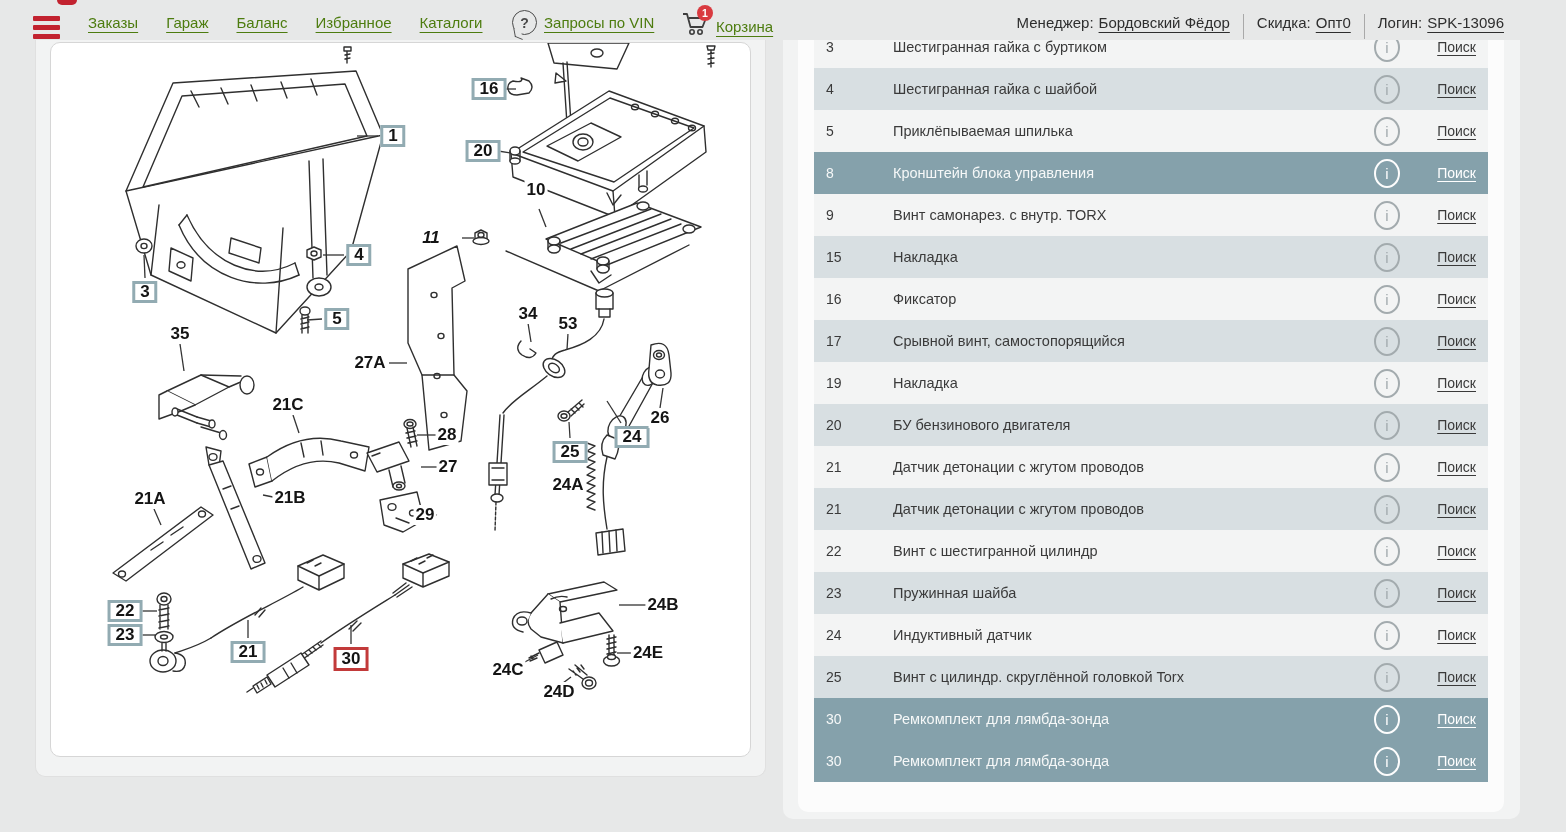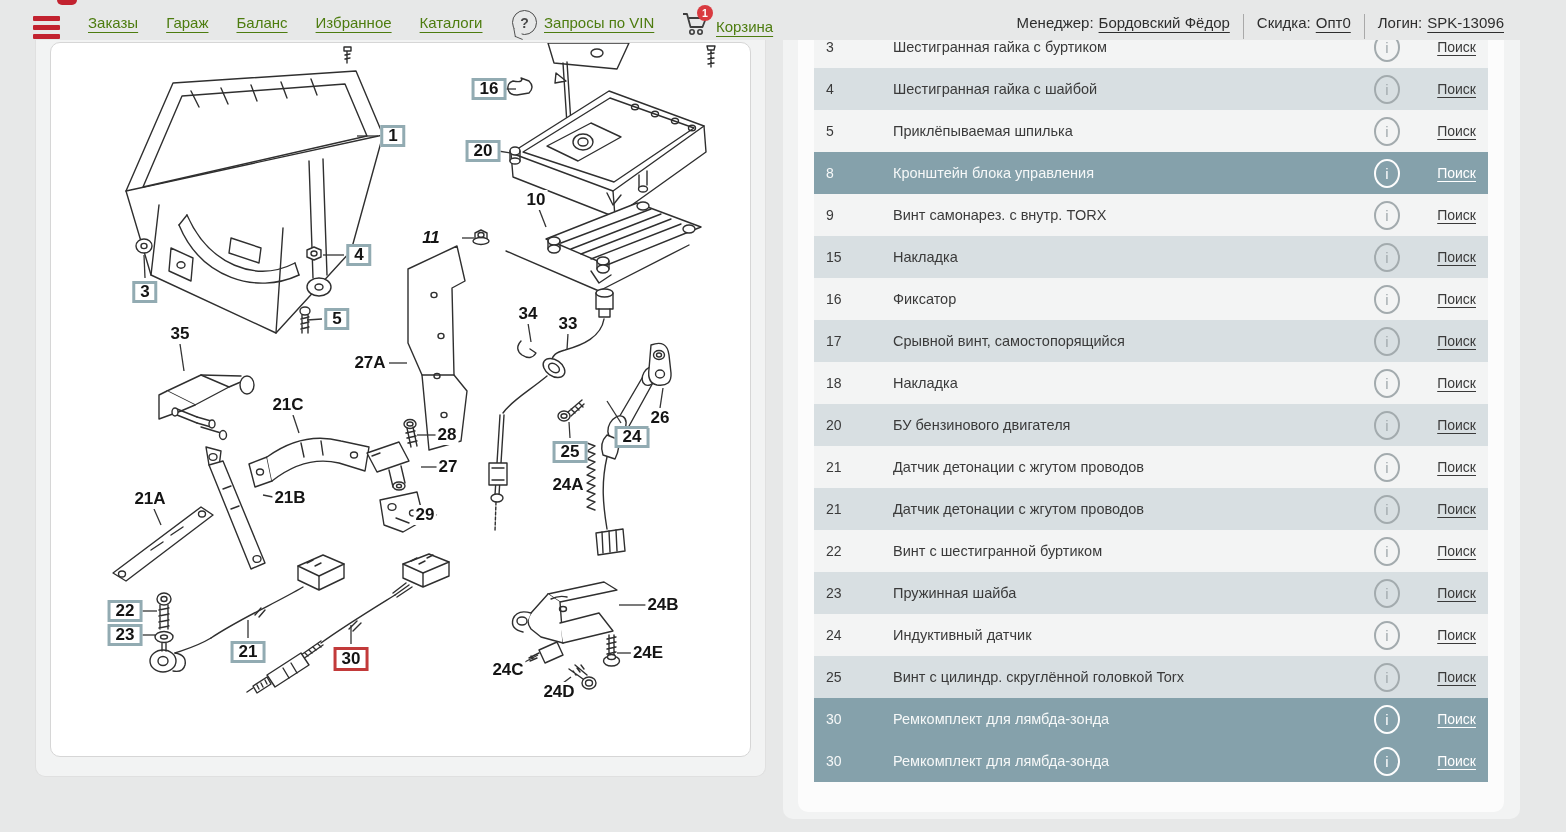--- a/index.html
+++ b/index.html
@@ -308,24 +308,24 @@
         <div class="callout box" style="left: 432px; top: 108px;">20</div>
         <div class="callout box" style="left: 94px; top: 249px;">3</div>
         <div class="callout box" style="left: 308px; top: 212px;">4</div>
         <div class="callout box" style="left: 286px; top: 276px;">5</div>
         <div class="callout box" style="left: 74px; top: 568px;">22</div>
         <div class="callout box" style="left: 74px; top: 592px;">23</div>
         <div class="callout box" style="left: 197px; top: 609px;">21</div>
         <div class="callout box" style="left: 519px; top: 409px;">25</div>
         <div class="callout box" style="left: 581px; top: 394px;">24</div>
         <div class="callout red" style="left: 300px; top: 616px;">30</div>
-        <div class="callout plain" style="left: 485px; top: 157px;">10</div>
+        <div class="callout plain" style="left: 485px; top: 147px;">10</div>
         <div class="callout plain" style="left: 380px; top: 195px; font-style: italic;">11</div>
         <div class="callout plain" style="left: 477px; top: 271px;">34</div>
-        <div class="callout plain" style="left: 517px; top: 281px;">33</div>
+        <div class="callout plain" style="left: 517px; top: 281px;">53</div>
         <div class="callout plain" style="left: 129px; top: 291px;">35</div>
         <div class="callout plain" style="left: 319px; top: 320px;">27A</div>
         <div class="callout plain" style="left: 237px; top: 362px;">21C</div>
         <div class="callout plain" style="left: 396px; top: 392px;">28</div>
         <div class="callout plain" style="left: 397px; top: 424px;">27</div>
         <div class="callout plain" style="left: 374px; top: 472px;">29</div>
         <div class="callout plain" style="left: 99px; top: 456px;">21A</div>
         <div class="callout plain" style="left: 239px; top: 455px;">21B</div>
         <div class="callout plain" style="left: 609px; top: 375px;">26</div>
         <div class="callout plain" style="left: 517px; top: 442px;">24A</div>
@@ -380,21 +380,21 @@
           <span class="info">i</span>
           <a class="search">Поиск</a>
         </div>
         <div class="row alt">
           <span class="num">17</span>
           <span class="name">Срывной винт, самостопорящийся</span>
           <span class="info">i</span>
           <a class="search">Поиск</a>
         </div>
         <div class="row light">
-          <span class="num">18</span>
+          <span class="num">19</span>
           <span class="name">Накладка</span>
           <span class="info">i</span>
           <a class="search">Поиск</a>
         </div>
         <div class="row alt">
           <span class="num">20</span>
           <span class="name">БУ бензинового двигателя</span>
           <span class="info">i</span>
           <a class="search">Поиск</a>
         </div>
@@ -405,21 +405,21 @@
           <a class="search">Поиск</a>
         </div>
         <div class="row alt">
           <span class="num">21</span>
           <span class="name">Датчик детонации с жгутом проводов</span>
           <span class="info">i</span>
           <a class="search">Поиск</a>
         </div>
         <div class="row light">
           <span class="num">22</span>
-          <span class="name">Винт с шестигранной буртиком</span>
+          <span class="name">Винт с шестигранной цилиндр</span>
           <span class="info">i</span>
           <a class="search">Поиск</a>
         </div>
         <div class="row alt">
           <span class="num">23</span>
           <span class="name">Пружинная шайба</span>
           <span class="info">i</span>
           <a class="search">Поиск</a>
         </div>
         <div class="row light">

